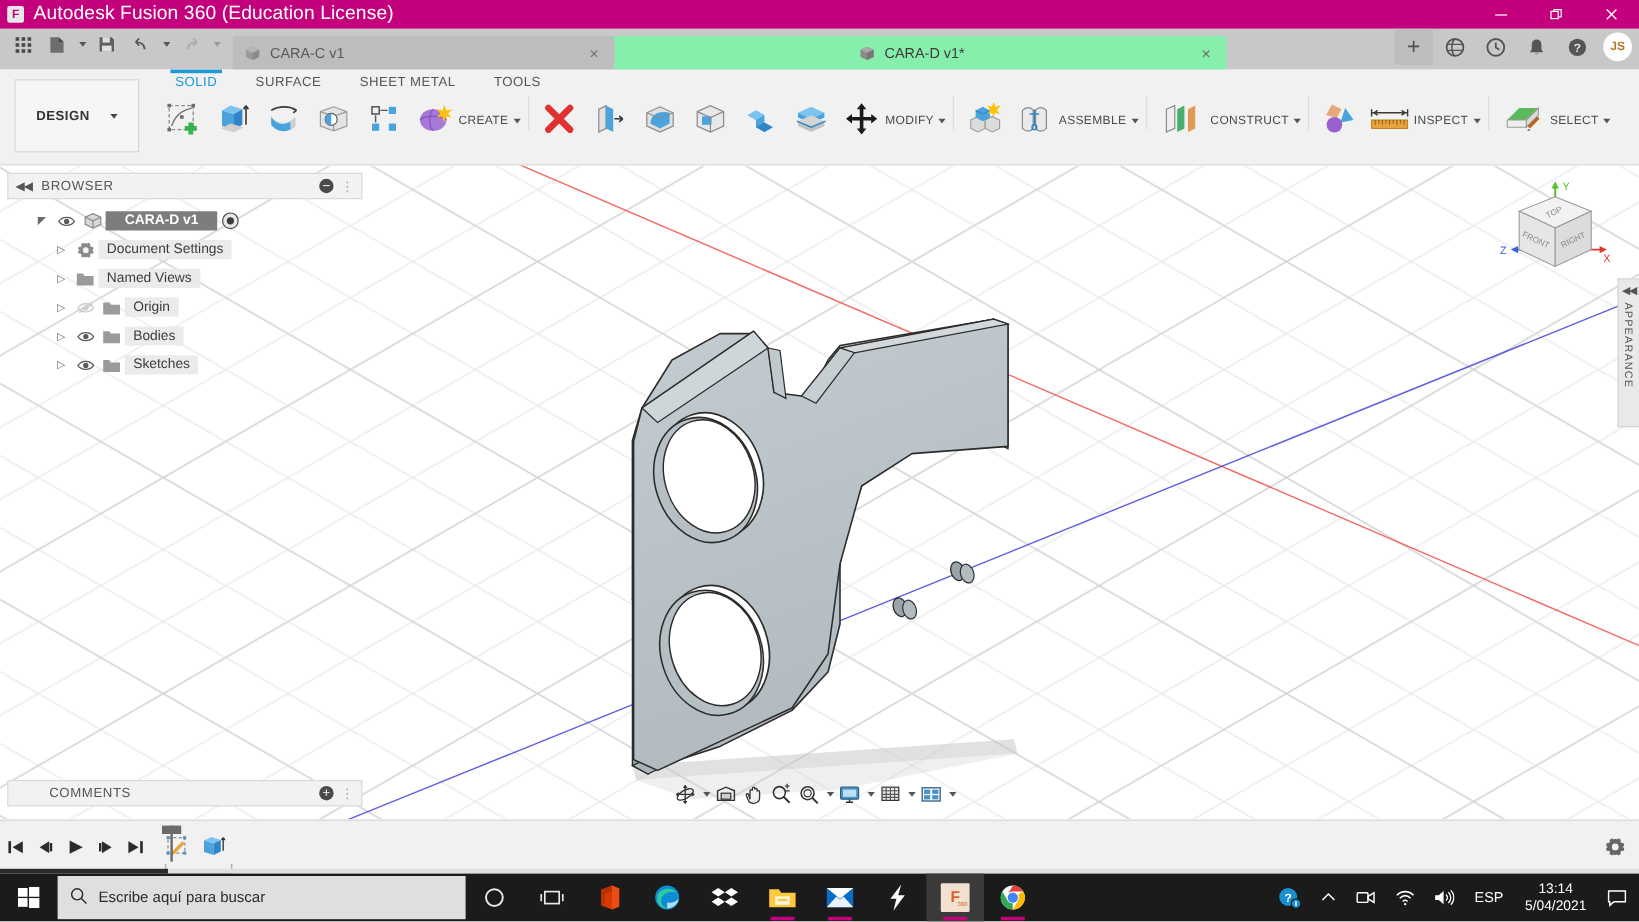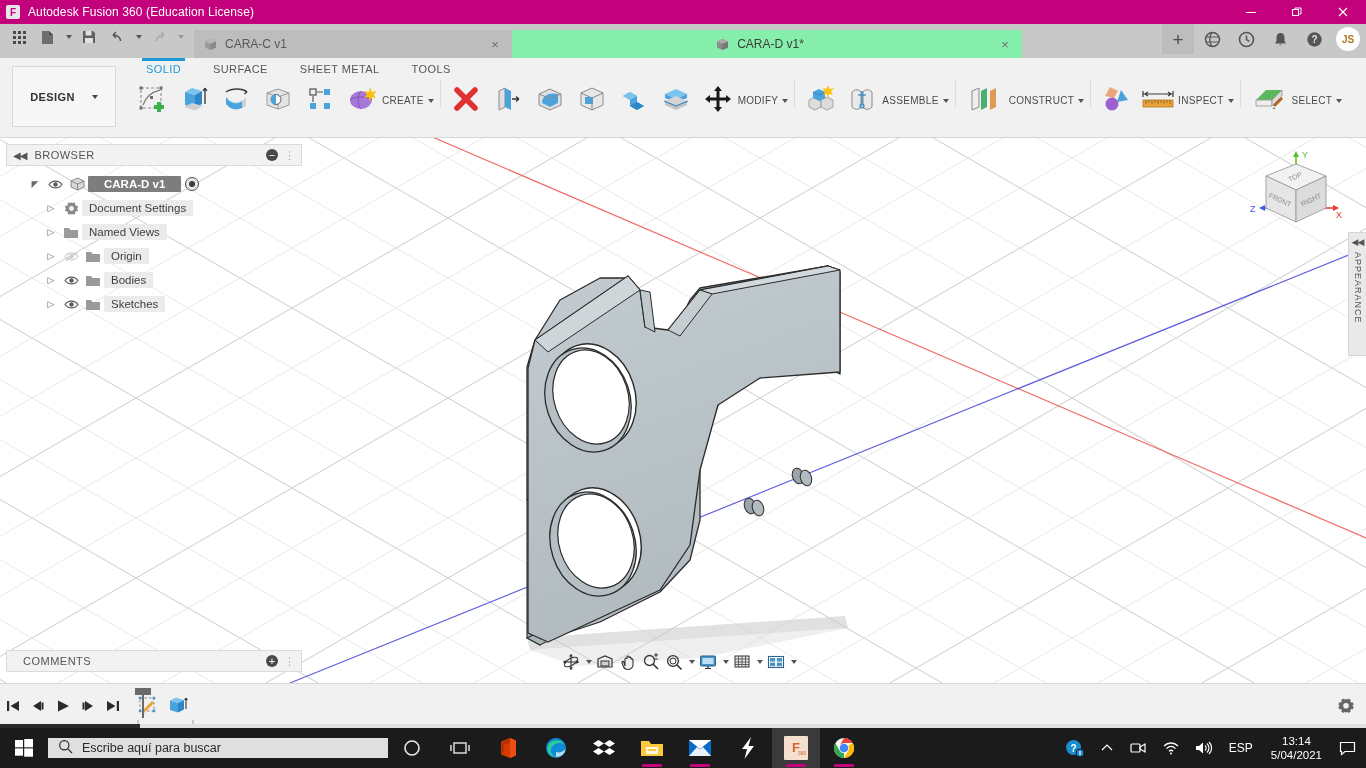--- a/index.html
+++ b/index.html
@@ -15,21 +15,21 @@
   .titlebar {
     position: absolute; top: 0; left: 0; width: 1366px; height: 24px;
     background: #c4017c; display: flex; align-items: center;
   }
   .tb-logo {
     width: 14px; height: 14px; margin-left: 6px; margin-right: 8px;
     background: #e8e8e8; border-radius: 2px; position: relative;
     display: flex; align-items: center; justify-content: center;
     font-size: 10px; font-weight: bold; color: #c4017c;
   }
-  .tb-title { color: #ffffff; font-size: 12px; letter-spacing: .1px; }
+  .tb-title { color: #ffffff; font-size: 16px; letter-spacing: .1px; }
   .tb-spacer { flex: 1; }
   .tb-btn {
     width: 46px; height: 24px; display: flex; align-items: center;
     justify-content: center; color: #ffffff;
   }
   .tb-btn svg { display:block; }
 
   
   .qab {
     position: absolute; top: 24px; left: 0; width: 1366px; height: 34px;
@@ -133,21 +133,21 @@
     display:flex; align-items:center; justify-content:center; background:#e8e8e8;
   }
   .troot-dot i { width:6px; height:6px; border-radius:50%; background:#3c3c3c; display:block; }
 
   
   .comments {
     position: absolute; top: 650px; left: 6px; width: 296px; height: 22px;
     background: #f2f2f2; border: 1px solid #dadada;
     display: flex; align-items: center; padding: 0 6px; font-size: 11px; color: #555;
   }
-  .comments .bh-title { letter-spacing:.5px; margin-left:10px; }
+  .comments .bh-title { letter-spacing:.5px; margin-left:28px; }
 
   
   .viewcube { position: absolute; top: 146px; right: 20px; width: 100px; height: 100px; }
 
   
   .apprail {
     position: absolute; top: 232px; right: 0; width: 18px; height: 124px;
     background: #e9e9e9; border: 1px solid #d5d5d5; border-right:none;
     display: flex; flex-direction: column; align-items: center; padding-top: 4px;
   }
@@ -180,21 +180,21 @@
   .tl-bottomline { position:absolute; left:0; bottom:0; width:1366px; height:4px; background:#e0e0e0; }
   .tl-bottomline i { position:absolute; left:0; top:0; width:140px; height:4px; background:#2b2b2b; }
 
   
   .taskbar {
     position: absolute; top: 728px; left: 0; width: 1366px; height: 40px;
     background: #1b1b1b; display: flex; align-items: center;
   }
   .start { width: 48px; height: 40px; display:flex; align-items:center; justify-content:center; }
   .tb-search {
-    width: 340px; height: 20px; background: #dfdfdf; display: flex; align-items: center;
+    width: 340px; height: 36px; background: #dfdfdf; display: flex; align-items: center;
     padding: 0 10px; gap: 9px; color: #2a2a2a; font-size: 12.5px;
   }
   .tb-icon { width: 48px; height: 40px; display:flex; align-items:center; justify-content:center; position:relative; }
   .tb-icon.running::after {
     content:''; position:absolute; bottom:1px; left:14px; width:20px; height:3px; background:#c4017c;
   }
   .tb-icon.active { background:#3a3a3a; }
   .tray { margin-left:auto; display:flex; align-items:center; height:40px; padding-right:4px; gap: 2px; }
   .tray-item { height:40px; display:flex; align-items:center; justify-content:center; padding: 0 7px; color:#ffffff; }
   .tray-lang { font-size: 12px; color:#fff; padding: 0 8px; }

